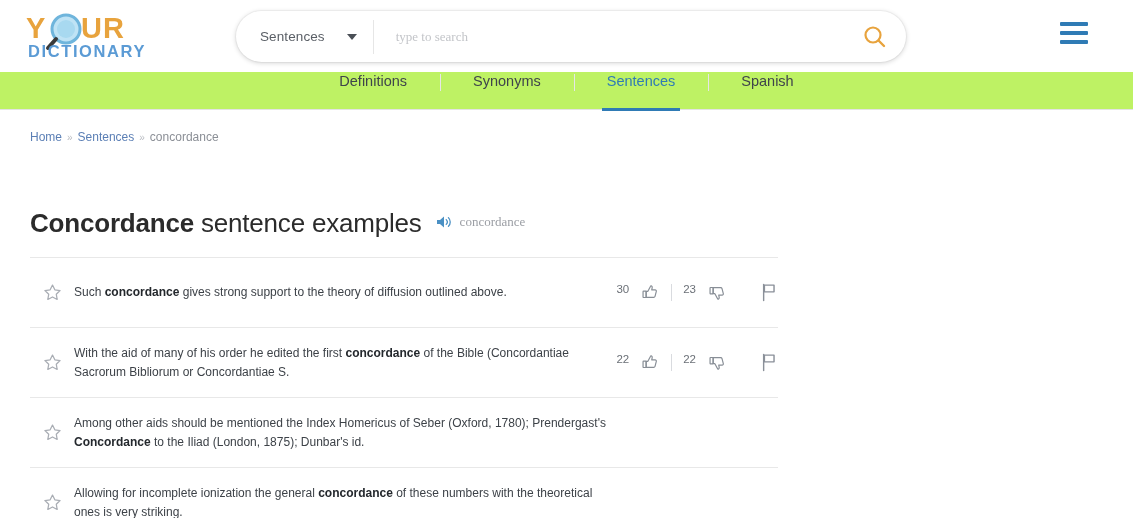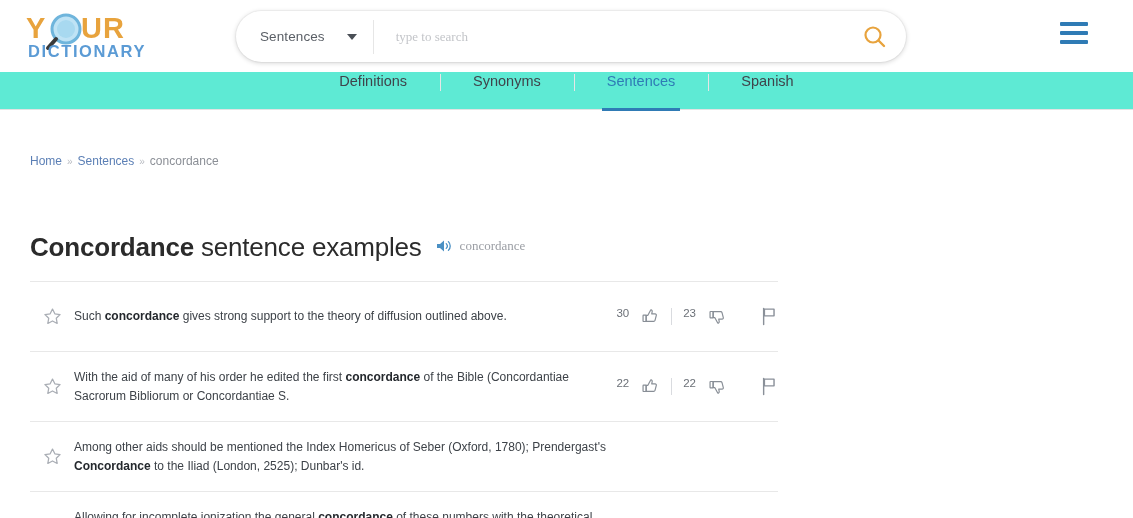--- a/index.html
+++ b/index.html
@@ -111,21 +111,21 @@
     height: 4px;
     width: 100%;
     background: #2f7bb5;
     border-radius: 1px;
   }
 
   
   .navbar {
     position: relative;
     height: 38px;
-    background: #5eead4;
+    background: #bef264;
     border-bottom: 1px solid #e3e3e3;
     display: flex;
     align-items: flex-start;
     justify-content: center;
   }
   .nav-inner {
     display: flex;
     align-items: stretch;
     height: 38px;
   }
@@ -167,21 +167,20 @@
   }
   .content { width: 748px; }
 
   .breadcrumb {
     font-size: 12px;
     color: #8b8f96;
     margin-bottom: 16px;
     display: flex;
     align-items: center;
     gap: 5px;
-    margin-top: 24px;
   }
   .breadcrumb a {
     color: #5b7fb5;
     text-decoration: none;
     cursor: pointer;
   }
   .bc-sep { color: #b9bcc2; font-size: 10px; }
   .bc-current { color: #8b8f96; }
 
   .title-row {
@@ -427,21 +426,21 @@
       </button>
     </div>
   </div>
 
   <div class="sent-row">
     <div class="star-cell">
       <svg width="19" height="19" viewBox="0 0 24 24">
         <path d="M12 2.6 l2.95 6.0 6.6.95 -4.78 4.65 1.13 6.57L12 17.67 6.1 20.77l1.13-6.57L2.45 9.55l6.6-.95z" fill="none" stroke="#a9adb4" stroke-width="1.6" stroke-linejoin="round"></path>
       </svg>
     </div>
-    <div class="sent-text"><span>Among other aids should be mentioned the Index Homericus of Seber (Oxford, 1780); Prendergast's </span><b>Concordance</b><span> to the Iliad (London, 2525); Dunbar's id.</span></div>
+    <div class="sent-text"><span>Among other aids should be mentioned the Index Homericus of Seber (Oxford, 1780); Prendergast's </span><b>Concordance</b><span> to the Iliad (London, 1875); Dunbar's id.</span></div>
   </div>
 
   <div class="sent-row">
     <div class="star-cell">
       <svg width="19" height="19" viewBox="0 0 24 24">
         <path d="M12 2.6 l2.95 6.0 6.6.95 -4.78 4.65 1.13 6.57L12 17.67 6.1 20.77l1.13-6.57L2.45 9.55l6.6-.95z" fill="none" stroke="#a9adb4" stroke-width="1.6" stroke-linejoin="round"></path>
       </svg>
     </div>
     <div class="sent-text"><span>Allowing for incomplete ionization the general </span><b>concordance</b><span> of these numbers with the theoretical ones is very striking.</span></div>
   </div>

